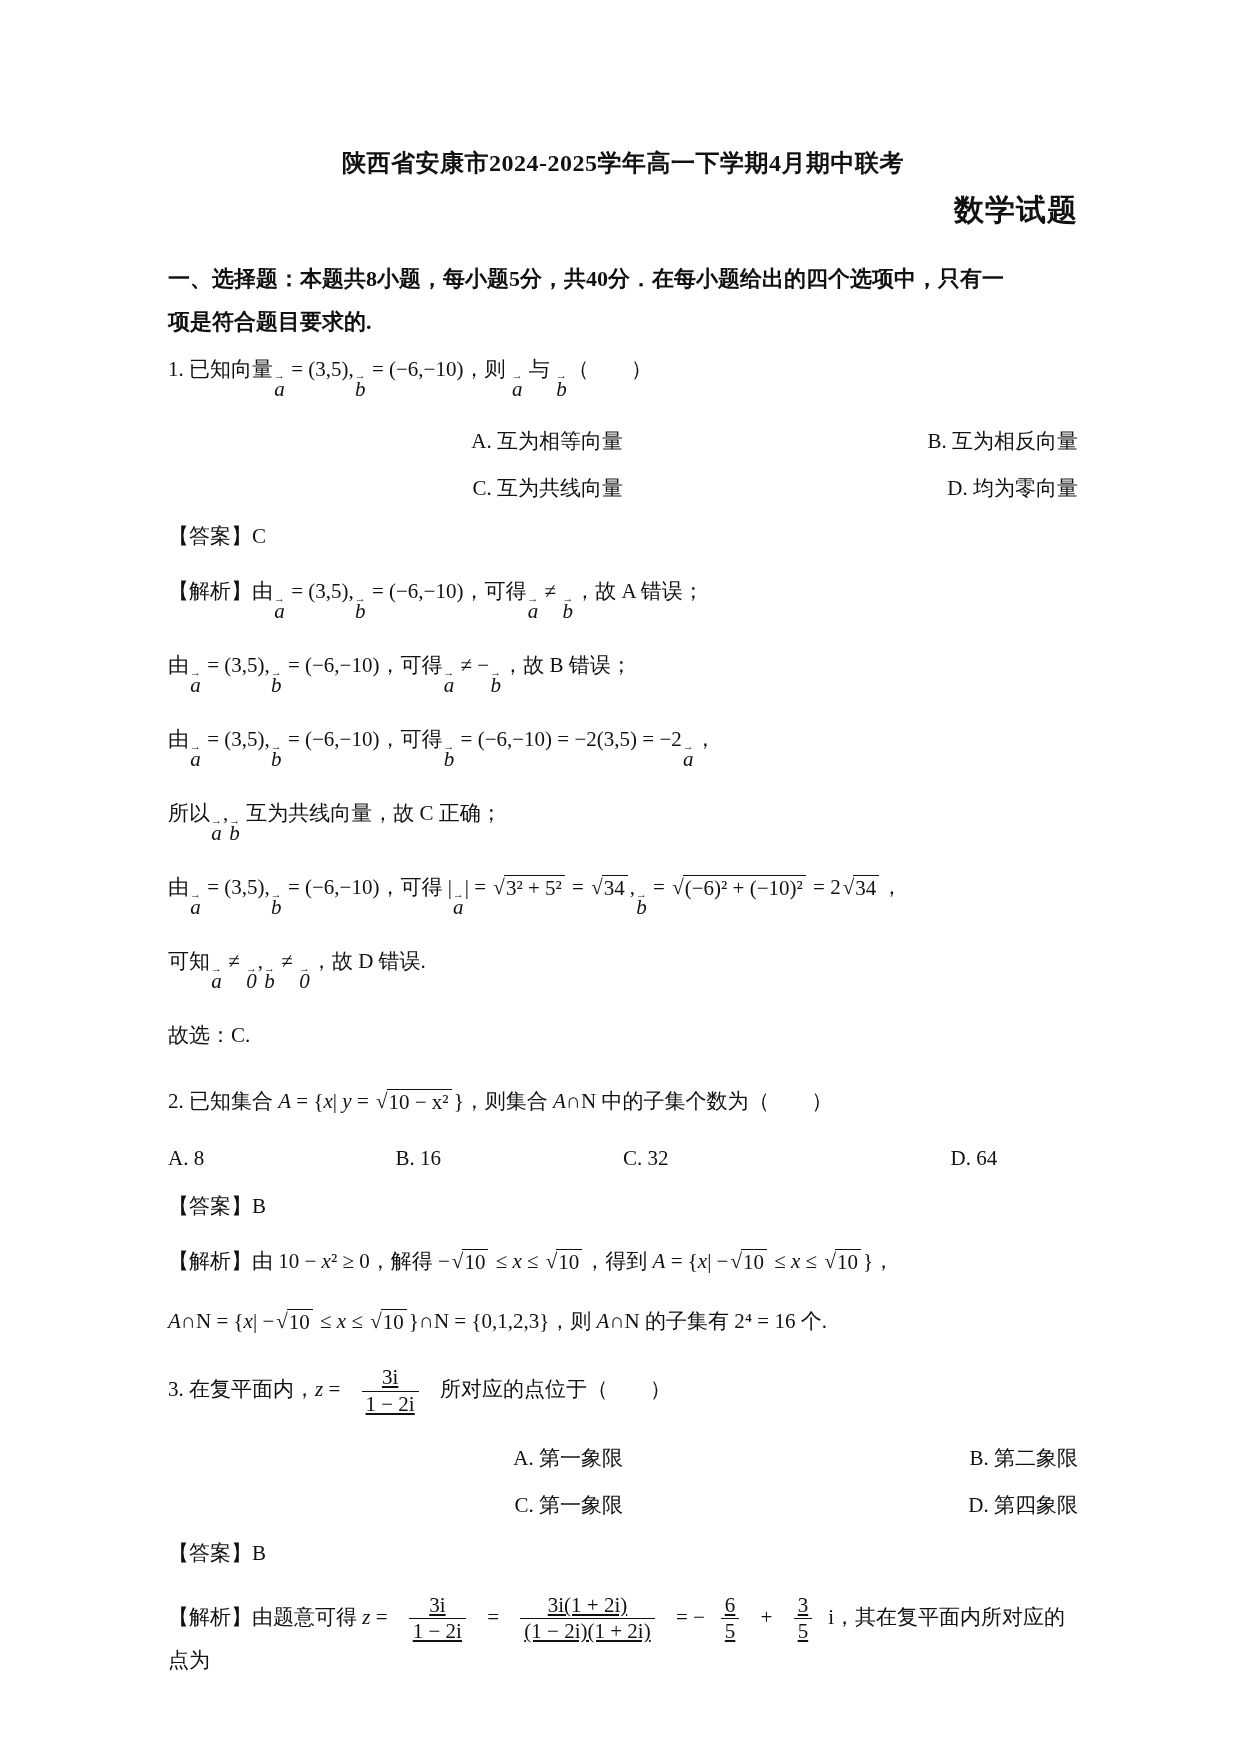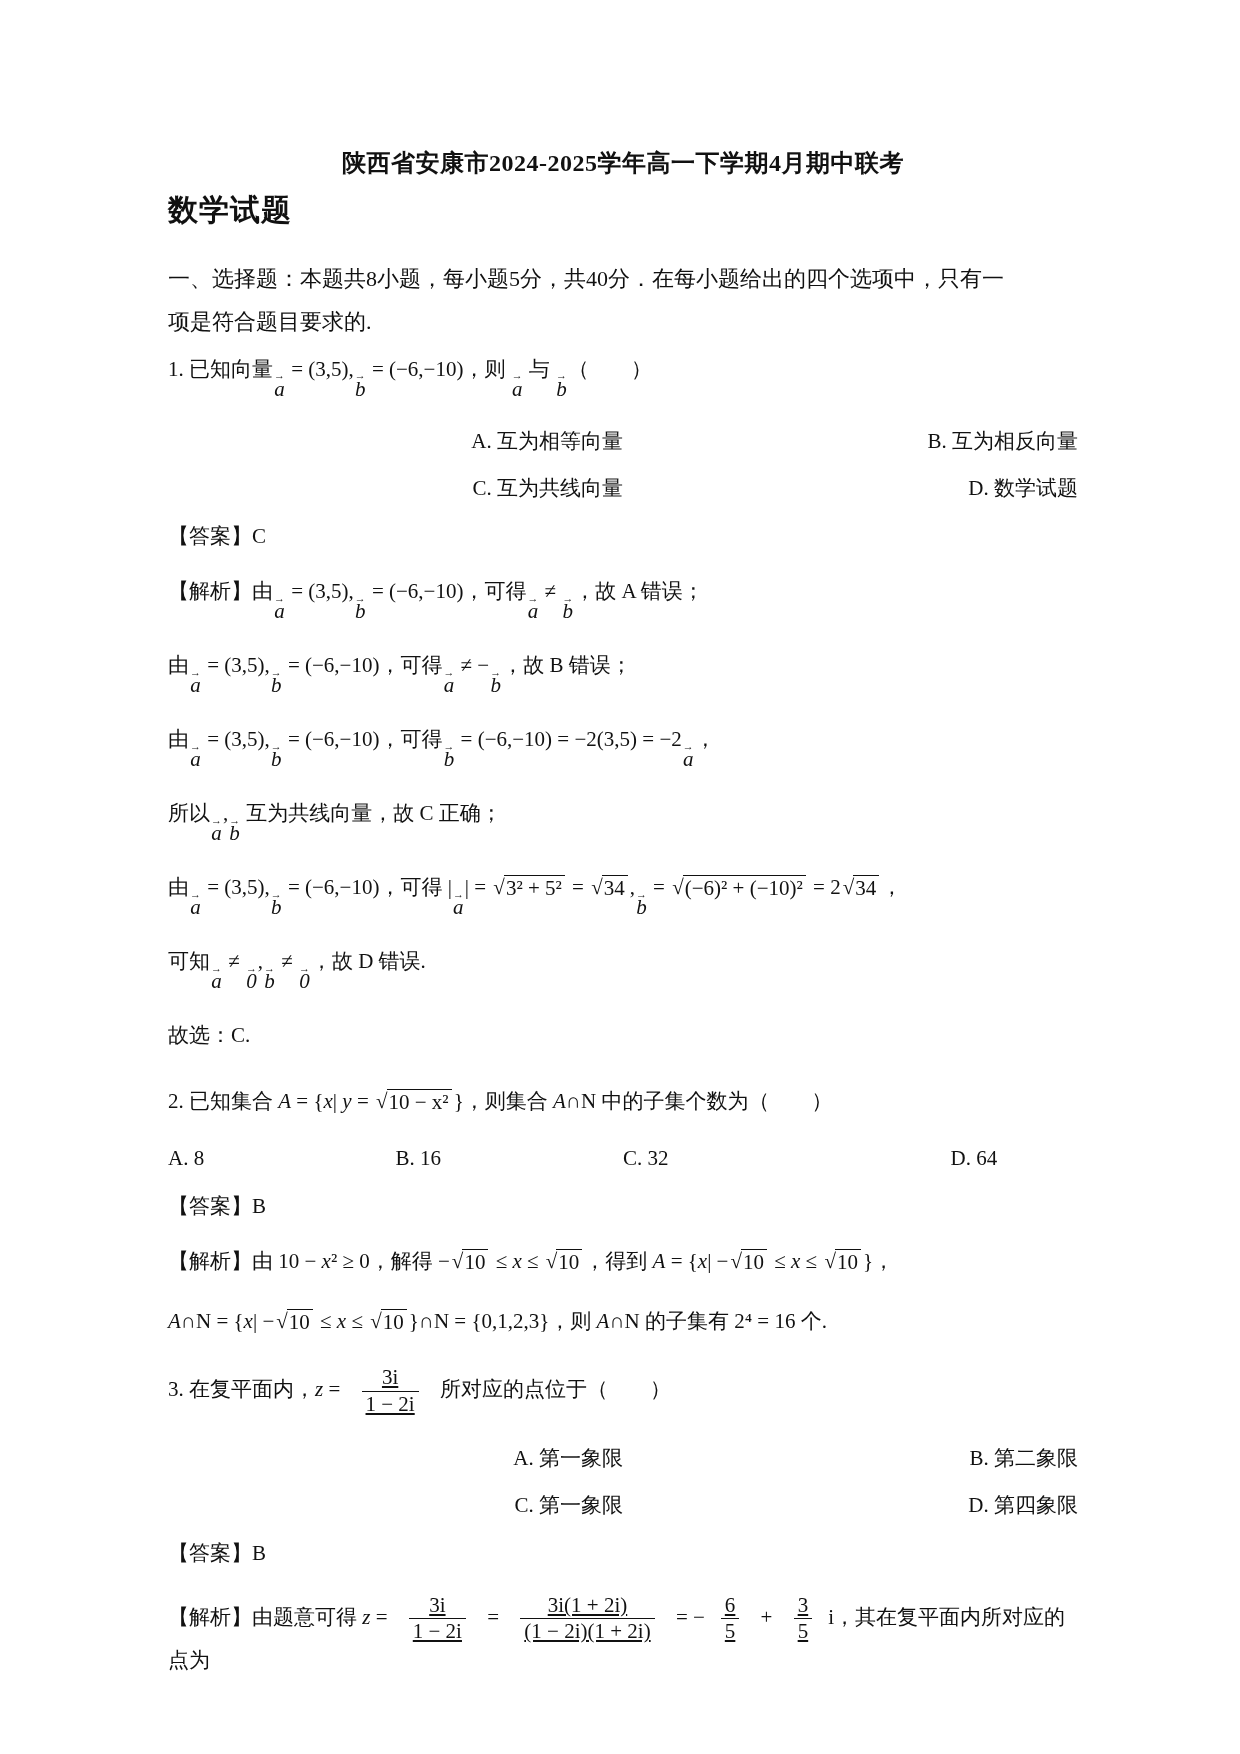--- a/index.html
+++ b/index.html
@@ -9,24 +9,24 @@
     padding:148px 162px 60px 168px;
     background:#ffffff;color:#111;
     font-family:"Liberation Serif","DejaVu Serif",serif;
     font-size:21px;line-height:1.5;
   }
   .doc-title{
     text-align:center;font-weight:bold;font-size:24px;line-height:1.25;
     margin:0 0 14px 0;letter-spacing:0.5px;
   }
   .doc-subtitle{
-    text-align:left;font-weight:bold;font-size:30px;line-height:1.2;
+    text-align:right;font-weight:bold;font-size:30px;line-height:1.2;
     margin:0 0 30px 0;letter-spacing:1px;
   }
-  .section-heading{font-weight:normal;font-size:22px;line-height:1.95;margin:7px 0 10px 0;}
+  .section-heading{font-weight:bold;font-size:22px;line-height:1.95;margin:7px 0 10px 0;}
   .section-heading div{margin:0;}
   .line{margin:0 0 26px 0;}
   .stem{margin:6px 0 26px 0;}
   .opts{display:flex;margin:0 0 16px 0;}
   .opts .opt{display:block;}
   .opts.two .opt{width:50%;text-align:right;}
   .opts.four .opt:nth-child(1){width:25%;}
   .opts.four .opt:nth-child(2){width:25%;font-family:Liberation Serif, serif;}
   .opts.four .opt:nth-child(3){width:36%;}
   .opts.four .opt:nth-child(4){flex:1;}
@@ -73,21 +73,21 @@
         </span> 与 <span class="vec">
           <span class="ar">→</span>
           <span class="ch">b</span>
         </span>（　　）</div>
     <div class="opts two">
       <span class="opt">A. 互为相等向量</span>
       <span class="opt">B. 互为相反向量</span>
     </div>
     <div class="opts two">
       <span class="opt">C. 互为共线向量</span>
-      <span class="opt">D. 数学试题</span>
+      <span class="opt">D. 均为零向量</span>
     </div>
     <div class="line answer">【答案】C</div>
     <div class="line sol">【解析】由<span class="vec">
           <span class="ar">→</span>
           <span class="ch">a</span>
         </span> = (3,5),<span class="vec">
           <span class="ar">→</span>
           <span class="ch">b</span>
         </span> = (−6,−10)，可得<span class="vec">
           <span class="ar">→</span>

